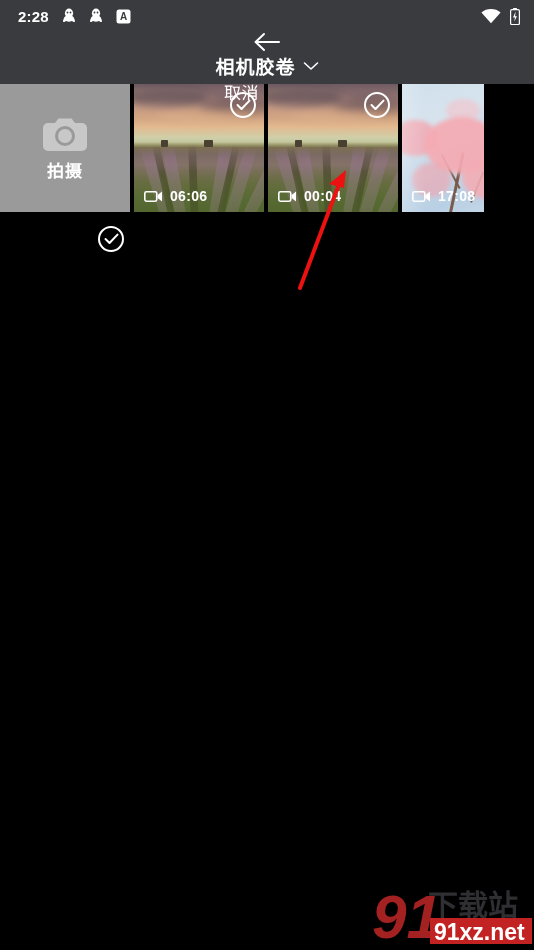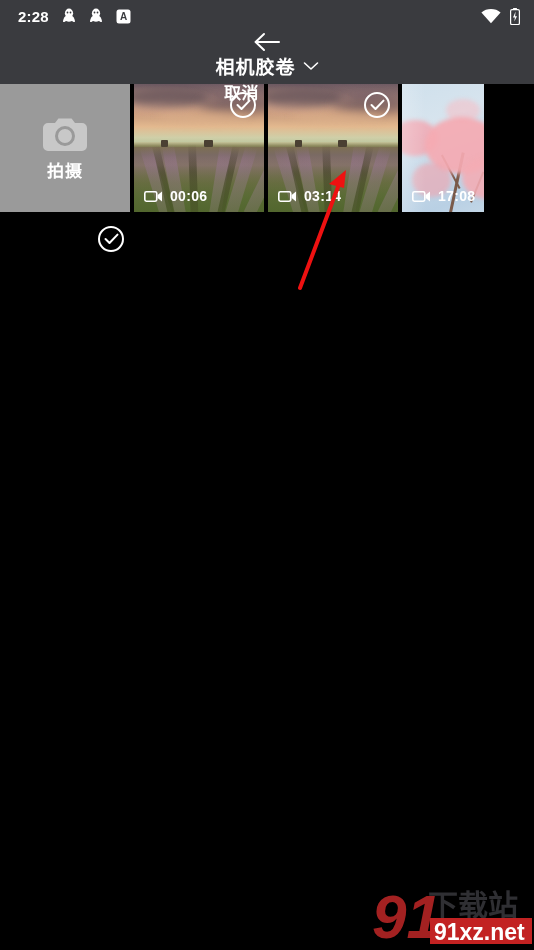--- a/index.html
+++ b/index.html
@@ -85,21 +85,21 @@
     letter-spacing: 1px;
   }
   .header-cancel {
     width: 86px;
     height: 52px;
     display: flex;
     align-items: center;
     justify-content: flex-start;
     color: #ffffff;
     font-size: 17px;
-    font-weight: bold;
+    font-weight: normal;
     letter-spacing: 0.5px;
     cursor: pointer;
   }
 
   
   .grid {
     position: absolute;
     top: 84px; left: 0;
     width: 484px;
     height: 810px;
@@ -437,21 +437,21 @@
           <path d="M1.5 6 5.5 10 13.5 1.6" fill="none" stroke="#ffffff" stroke-width="2" stroke-linecap="round" stroke-linejoin="round"></path>
         </svg>
       </div>
       <div class="duration">
         <span>
           <svg class="icon-svg" width="19" height="13" viewBox="0 0 19 13">
             <rect x="0.8" y="1.8" width="12" height="9.4" rx="1.6" fill="none" stroke="#ffffff" stroke-width="1.6"></rect>
             <path d="M13.6 5 18 1.6v9.8L13.6 8z" fill="#ffffff"></path>
           </svg>
         </span>
-        <span class="duration-text">00:06</span>
+        <span class="duration-text">06:06</span>
       </div>
     </div>
 
     <div class="tile">
       <div class="thumb art-lavender">
         <div class="sky"></div>
         <div class="cloud1"></div>
         <div class="cloud2"></div>
         <div class="cloud3"></div>
         <div class="horizon"></div>
@@ -473,21 +473,21 @@
           <path d="M1.5 6 5.5 10 13.5 1.6" fill="none" stroke="#ffffff" stroke-width="2" stroke-linecap="round" stroke-linejoin="round"></path>
         </svg>
       </div>
       <div class="duration">
         <span>
           <svg class="icon-svg" width="19" height="13" viewBox="0 0 19 13">
             <rect x="0.8" y="1.8" width="12" height="9.4" rx="1.6" fill="none" stroke="#ffffff" stroke-width="1.6"></rect>
             <path d="M13.6 5 18 1.6v9.8L13.6 8z" fill="#ffffff"></path>
           </svg>
         </span>
-        <span class="duration-text">03:14</span>
+        <span class="duration-text">00:04</span>
       </div>
     </div>
 
     <div class="tile">
       <div class="thumb art-sakura">
         <div class="sky"></div>
         <div class="branch br1"></div>
         <div class="branch br2"></div>
         <div class="branch br3"></div>
         <div class="blossom b5"></div>

